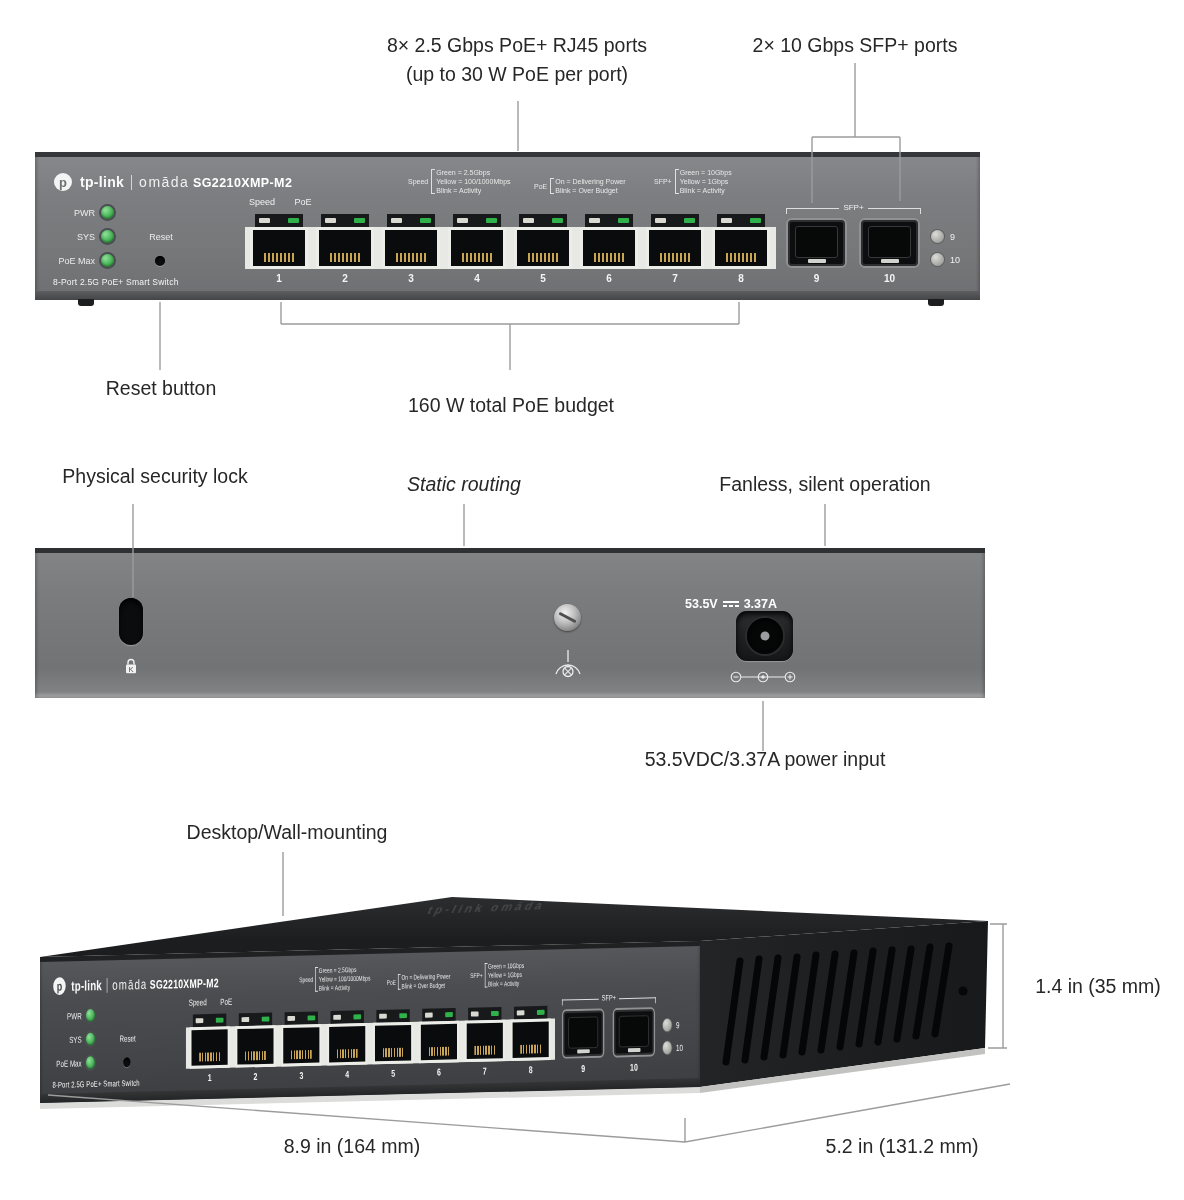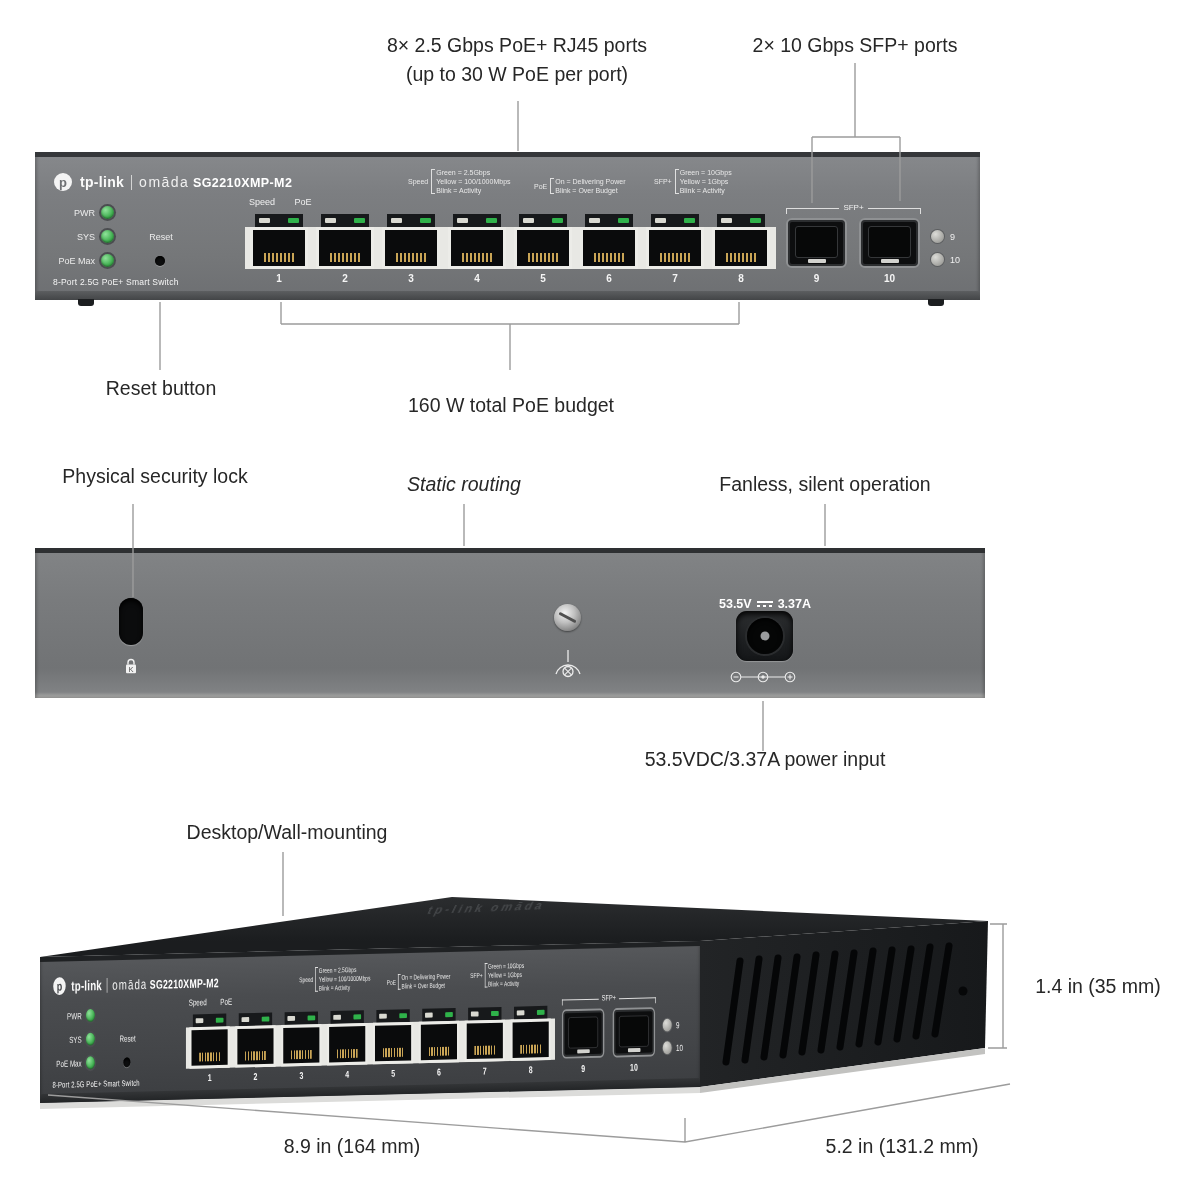--- a/index.html
+++ b/index.html
@@ -98,21 +98,21 @@
   .rear-view::before{content:"";position:absolute;left:0;right:0;top:0;height:5px;background:#2e3032;}
   .kensington{position:absolute;left:84px;top:50px;width:24px;height:47px;border-radius:12px;background:#0b0c0d;
               box-shadow:inset 0 3px 5px #000, 0 1px 1px rgba(255,255,255,.3);}
   .lock-ic{position:absolute;left:89px;top:110px;}
   .gnd-screw{position:absolute;left:519px;top:56px;width:27px;height:27px;border-radius:50%;
              background:radial-gradient(circle at 40% 33%,#f2f2f2,#c0c0c0 40%,#868686 75%,#5e5e5e 100%);
              box-shadow:0 1px 2px rgba(0,0,0,.45);}
   .gnd-screw::after{content:"";position:absolute;left:4px;top:12px;width:19px;height:3px;background:#4f4f4f;
                     transform:rotate(28deg);border-radius:2px;}
   .gnd-ic{position:absolute;left:516px;top:100px;}
-  .pwr-lbl{position:absolute;left:650px;top:49px;width:160px;display:flex;justify-content:center;
+  .pwr-lbl{position:absolute;left:650px;top:49px;width:160px;display:flex;
            align-items:center;gap:5px;color:#fff;font-size:12.5px;font-weight:bold;}
   .dc-sym{display:inline-block;width:16px;}
   .dc-sym i{display:block;height:2px;background:#fff;}
   .dc-sym i+i{margin-top:2.5px;background:repeating-linear-gradient(90deg,#fff 0 3.5px,transparent 3.5px 6px);}
   .dc-jack{position:absolute;left:701px;top:63px;width:57px;height:50px;border-radius:11px;
            background:linear-gradient(180deg,#2c2e30,#141618);
            box-shadow:inset 0 3px 6px #000, 0 1px 1px rgba(255,255,255,.25);}
   .dc-jack::before{content:"";position:absolute;left:50%;top:50%;transform:translate(-50%,-50%);
                    width:36px;height:36px;border-radius:50%;background:#050606;box-shadow:inset 0 2px 4px #000,0 0 0 2px #2a2c2e;}
   .dc-jack::after{content:"";position:absolute;left:50%;top:50%;transform:translate(-50%,-50%);

